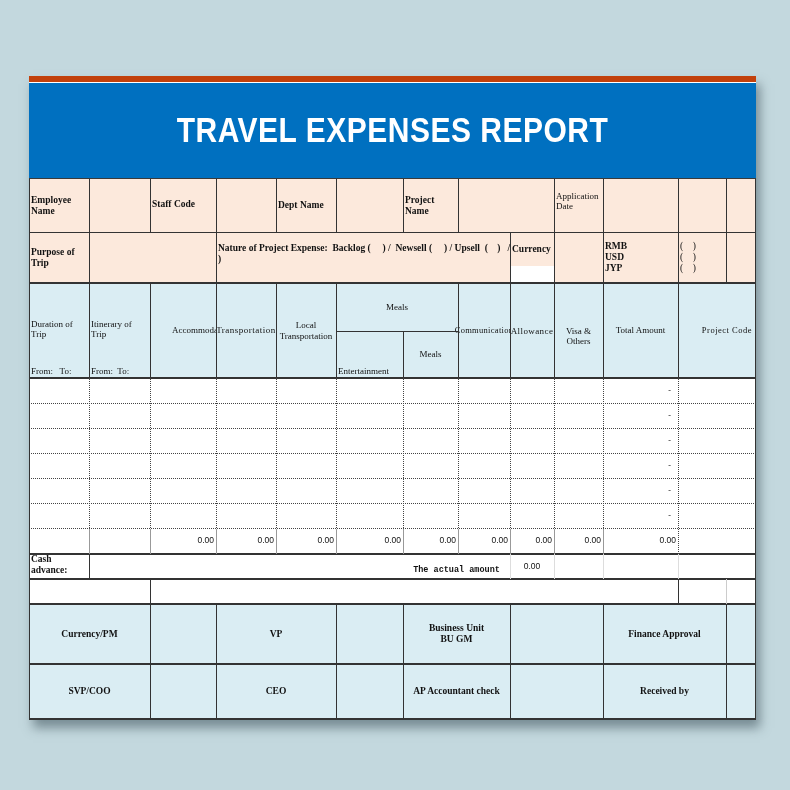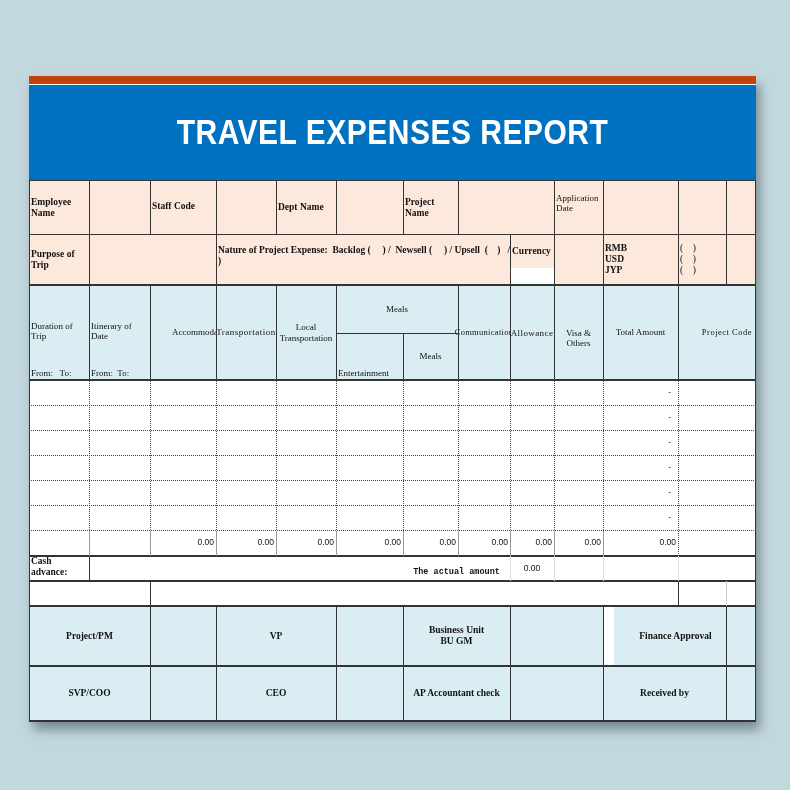--- a/index.html
+++ b/index.html
@@ -6,21 +6,21 @@
   body {
     width:790px; height:790px; overflow:hidden;
     background:#c3d8de;
     font-family:"Liberation Serif", serif;
     position:relative;
   }
   .sheet {
     position:absolute; left:29px; top:76px; width:727px; height:638px;
     background:#ffffff;
     box-shadow: 4px 8px 10px rgba(60,80,90,0.55);
-    border-top:8px solid #c2410c;
+    border-top:6px solid #c2410c;
   }
   .title-band {
     position:absolute; left:0; top:1px; width:727px; height:95px;
     background:#0070c0;
     border-bottom:2px solid #3a3a3a;
     display:flex; align-items:center; justify-content:center;
   }
   .title-band span {
     color:#ffffff; font-family:"Liberation Sans", sans-serif; font-weight:bold;
     font-size:30px; letter-spacing:0.5px; transform:scaleY(1.15);
@@ -85,21 +85,21 @@
     <span>(    )</span>
     <span>(    )</span>
   </div>
   <div class="cell peach" style="left:697px;top:150px;width:30px;height:51px;"></div>
 
   <div class="cell blue small" style="left:0;top:201px;width:60px;height:95px;flex-direction:column;align-items:flex-start;justify-content:space-between;padding:36px 2px 2px 2px;">
     <span>Duration of Trip</span>
     <span style="white-space:pre;">From:   To:</span>
   </div>
   <div class="cell blue small" style="left:60px;top:201px;width:61px;height:95px;flex-direction:column;align-items:flex-start;justify-content:space-between;padding:36px 2px 2px 2px;">
-    <span>Itinerary of Date</span>
+    <span>Itinerary of Trip</span>
     <span style="white-space:pre;">From:  To:</span>
   </div>
   <div class="cell blue small center" style="left:121px;top:201px;width:66px;height:95px;padding-left:40px;">Accommodation</div>
   <div class="cell blue small center" style="left:187px;top:201px;width:60px;height:95px;letter-spacing:0.5px;">Transportation</div>
   <div class="cell blue small center" style="left:247px;top:201px;width:60px;height:95px;">Local Transportation</div>
   <div class="cell blue small center" style="left:307px;top:201px;width:122px;height:48px;">Meals</div>
   <div class="cell blue small" style="left:307px;top:249px;width:67px;height:47px;align-items:flex-end;padding-bottom:2px;">Entertainment</div>
   <div class="cell blue small center" style="left:374px;top:249px;width:55px;height:47px;">Meals</div>
   <div class="cell blue small center" style="left:429px;top:201px;width:52px;height:95px;font-size:8.5px;letter-spacing:0.3px;">Communication</div>
   <div class="cell blue small center" style="left:525px;top:201px;width:49px;height:95px;align-items:flex-start;padding-top:43px;">Visa &amp; Others</div>
@@ -141,30 +141,30 @@
   </div>
 
   <div class="cell bold" style="left:0;top:472px;width:60px;height:25px;align-items:flex-end;padding-bottom:3px;">Cash advance:</div>
   <div class="cell" style="left:60px;top:472px;width:61px;height:25px;"></div>
   <div class="cell mono bold" style="left:374px;top:472px;width:107px;height:25px;justify-content:center;align-items:flex-end;padding-bottom:3px;font-size:8.5px;">The actual amount</div>
   <div class="cell sans" style="left:481px;top:472px;width:44px;height:25px;justify-content:center;">0.00</div>
 
   <div class="cell" style="left:0;top:497px;width:121px;height:25px;"></div>
   <div class="cell" style="left:649px;top:497px;width:48px;height:25px;"></div>
 
-  <div class="cell blue bold center" style="left:0;top:522px;width:121px;height:60px;">Project/PM</div>
+  <div class="cell blue bold center" style="left:0;top:522px;width:121px;height:60px;">Currency/PM</div>
   <div class="cell blue" style="left:121px;top:522px;width:66px;height:60px;"></div>
   <div class="cell blue bold center" style="left:187px;top:522px;width:120px;height:60px;">VP</div>
   <div class="cell blue" style="left:307px;top:522px;width:67px;height:60px;"></div>
   <div class="cell blue bold center" style="left:374px;top:522px;width:107px;height:60px;flex-direction:column;">
     <span>Business Unit</span>
     <span>BU GM</span>
   </div>
   <div class="cell blue" style="left:481px;top:522px;width:93px;height:60px;"></div>
-  <div class="cell blue bold center" style="left:574px;top:522px;width:123px;height:60px;margin-left:11px;">Finance Approval</div>
+  <div class="cell blue bold center" style="left:574px;top:522px;width:123px;height:60px;">Finance Approval</div>
   <div class="cell blue" style="left:697px;top:522px;width:30px;height:60px;"></div>
 
   <div class="cell blue bold center" style="left:0;top:582px;width:121px;height:55px;">SVP/COO</div>
   <div class="cell blue" style="left:121px;top:582px;width:66px;height:55px;"></div>
   <div class="cell blue bold center" style="left:187px;top:582px;width:120px;height:55px;text-align:right;">CEO</div>
   <div class="cell blue" style="left:307px;top:582px;width:67px;height:55px;"></div>
   <div class="cell blue bold center" style="left:374px;top:582px;width:107px;height:55px;">AP Accountant check</div>
   <div class="cell blue" style="left:481px;top:582px;width:93px;height:55px;"></div>
   <div class="cell blue bold center" style="left:574px;top:582px;width:123px;height:55px;">Received by</div>
   <div class="cell blue" style="left:697px;top:582px;width:30px;height:55px;"></div>

